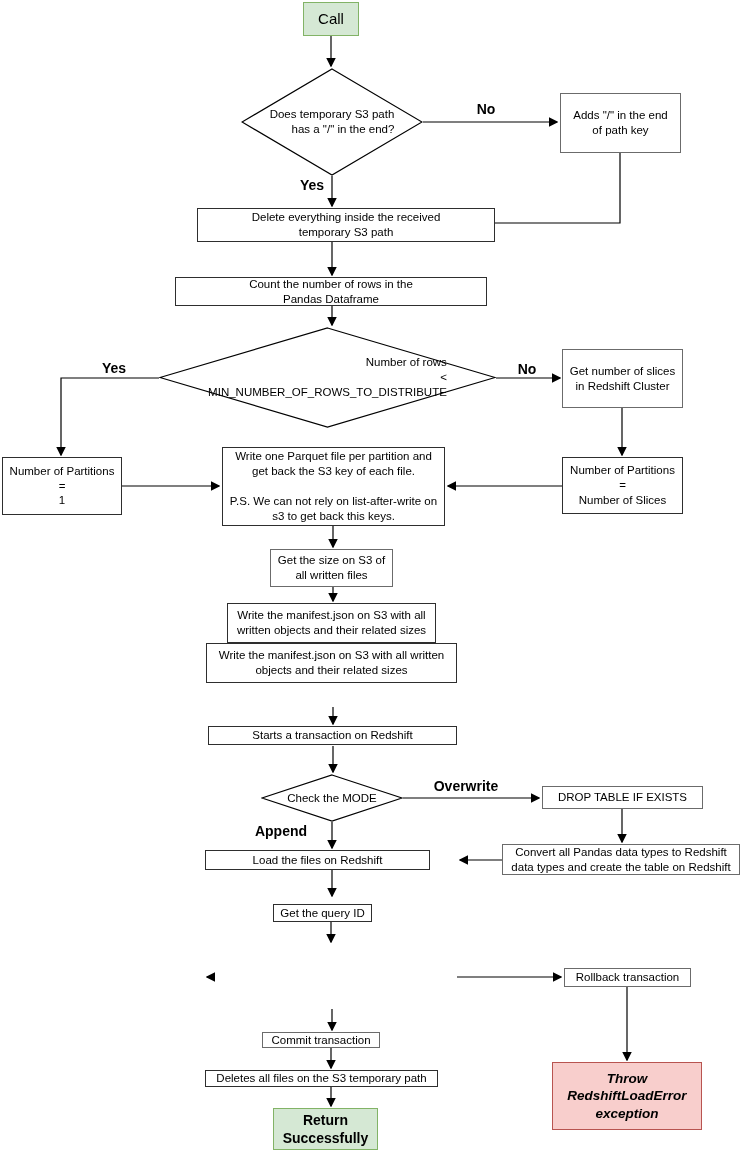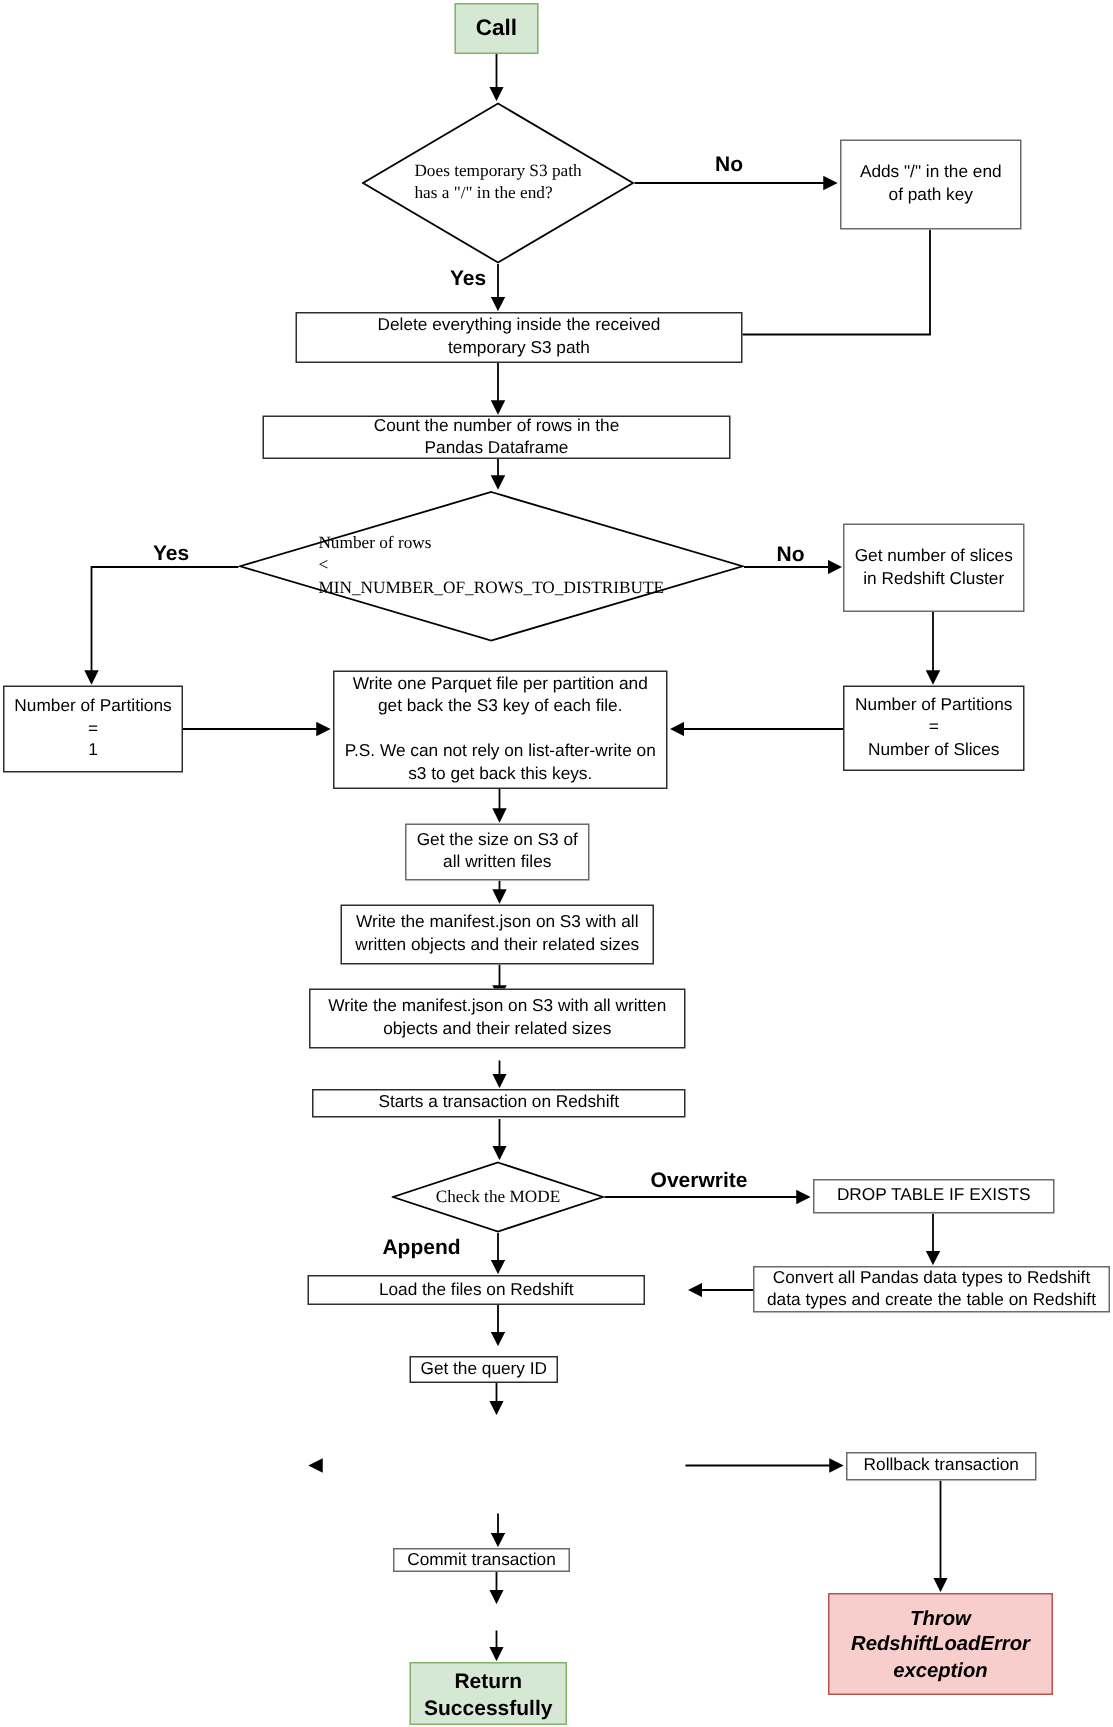--- a/index.html
+++ b/index.html
@@ -12,30 +12,30 @@
   .node {
     position:absolute; box-sizing:border-box;
     display:flex; align-items:center; justify-content:center;
     text-align:center; font-size:11.5px; line-height:1.3;
     white-space:pre; background:#fff; border:1px solid #2e2e2e;
   }
   .node.gray { border-color:#6b6b6b; }
   .node.green { background:#d5e8d4; border-color:#82b366; }
   .node.red { background:#f8cecc; border-color:#b85450;font-style:italic; }
   .node.bold { font-weight:bold; }
-  .call { font-size:15px; font-weight:bold; }
+  .call { font-size:15px; font-weight:normal; }
   .ret { font-size:14px; }
   .thr { font-size:13.5px; }
   .diamond { position:absolute; }
   .diamond svg { position:absolute; left:0; top:0; width:100%; height:100%; }
   .diamond polygon { fill:#ffffff; stroke:#000; stroke-width:1.2; }
   .dtext {
     position:absolute; left:0; top:0; right:0; bottom:0;
     display:flex; align-items:center; justify-content:center;
-    text-align:left; font-size:11.5px; line-height:1.3; white-space:pre;font-family:Liberation Serif, serif;
+    text-align:right; font-size:11.5px; line-height:1.3; white-space:pre;
   }
   .elabel {
     position:absolute; transform:translate(-50%,-50%);
     font-weight:bold; font-size:14px; white-space:nowrap;
   }
 </style>
 </head>
 <body>
 
 <div class="canvas">
@@ -103,38 +103,39 @@
 
 P.S. We can not rely on list-after-write on
 s3 to get back this keys.</div>
 
   <div class="node gray" style="left:270px;top:549px;width:123px;height:38px">Get the size on S3 of
 all written files</div>
 
   <div class="node" style="left:227px;top:603px;width:209px;height:40px">Write the manifest.json on S3 with all
 written objects and their related sizes</div>
 
-  <div class="node" style="left:206px;top:659px;width:251px;height:40px">Write the manifest.json on S3 with all written
+  <div class="node" style="left:206px;top:643px;width:251px;height:40px">Write the manifest.json on S3 with all written
 objects and their related sizes</div>
 
   <div class="node" style="left:208px;top:726px;width:249px;height:19px">Starts a transaction on Redshift</div>
 
   <div class="node gray" style="left:542px;top:786px;width:161px;height:23px">DROP TABLE IF EXISTS</div>
 
   <div class="node gray" style="left:502px;top:844px;width:238px;height:31px">Convert all Pandas data types to Redshift
 data types and create the table on Redshift</div>
 
   <div class="node" style="left:205px;top:850px;width:225px;height:20px">Load the files on Redshift</div>
 
   <div class="node" style="left:273px;top:904px;width:99px;height:18px">Get the query ID</div>
 
   <div class="node gray" style="left:564px;top:968px;width:127px;height:19px">Rollback transaction</div>
 
   <div class="node gray" style="left:262px;top:1032px;width:118px;height:16px">Commit transaction</div>
 
+  <div class="node" style="left:205px;top:1070px;width:233px;height:17px">Deletes all files on the S3 temporary path</div>
 
   <div class="node green bold ret" style="left:273px;top:1108px;width:105px;height:42px">Return
 Successfully</div>
 
   <div class="node red bold thr" style="left:552px;top:1062px;width:150px;height:68px">Throw
 RedshiftLoadError
 exception</div>
 
   <div class="diamond" style="left:241px;top:68px;width:182px;height:108px">
     <svg viewBox="0 0 182 108">

